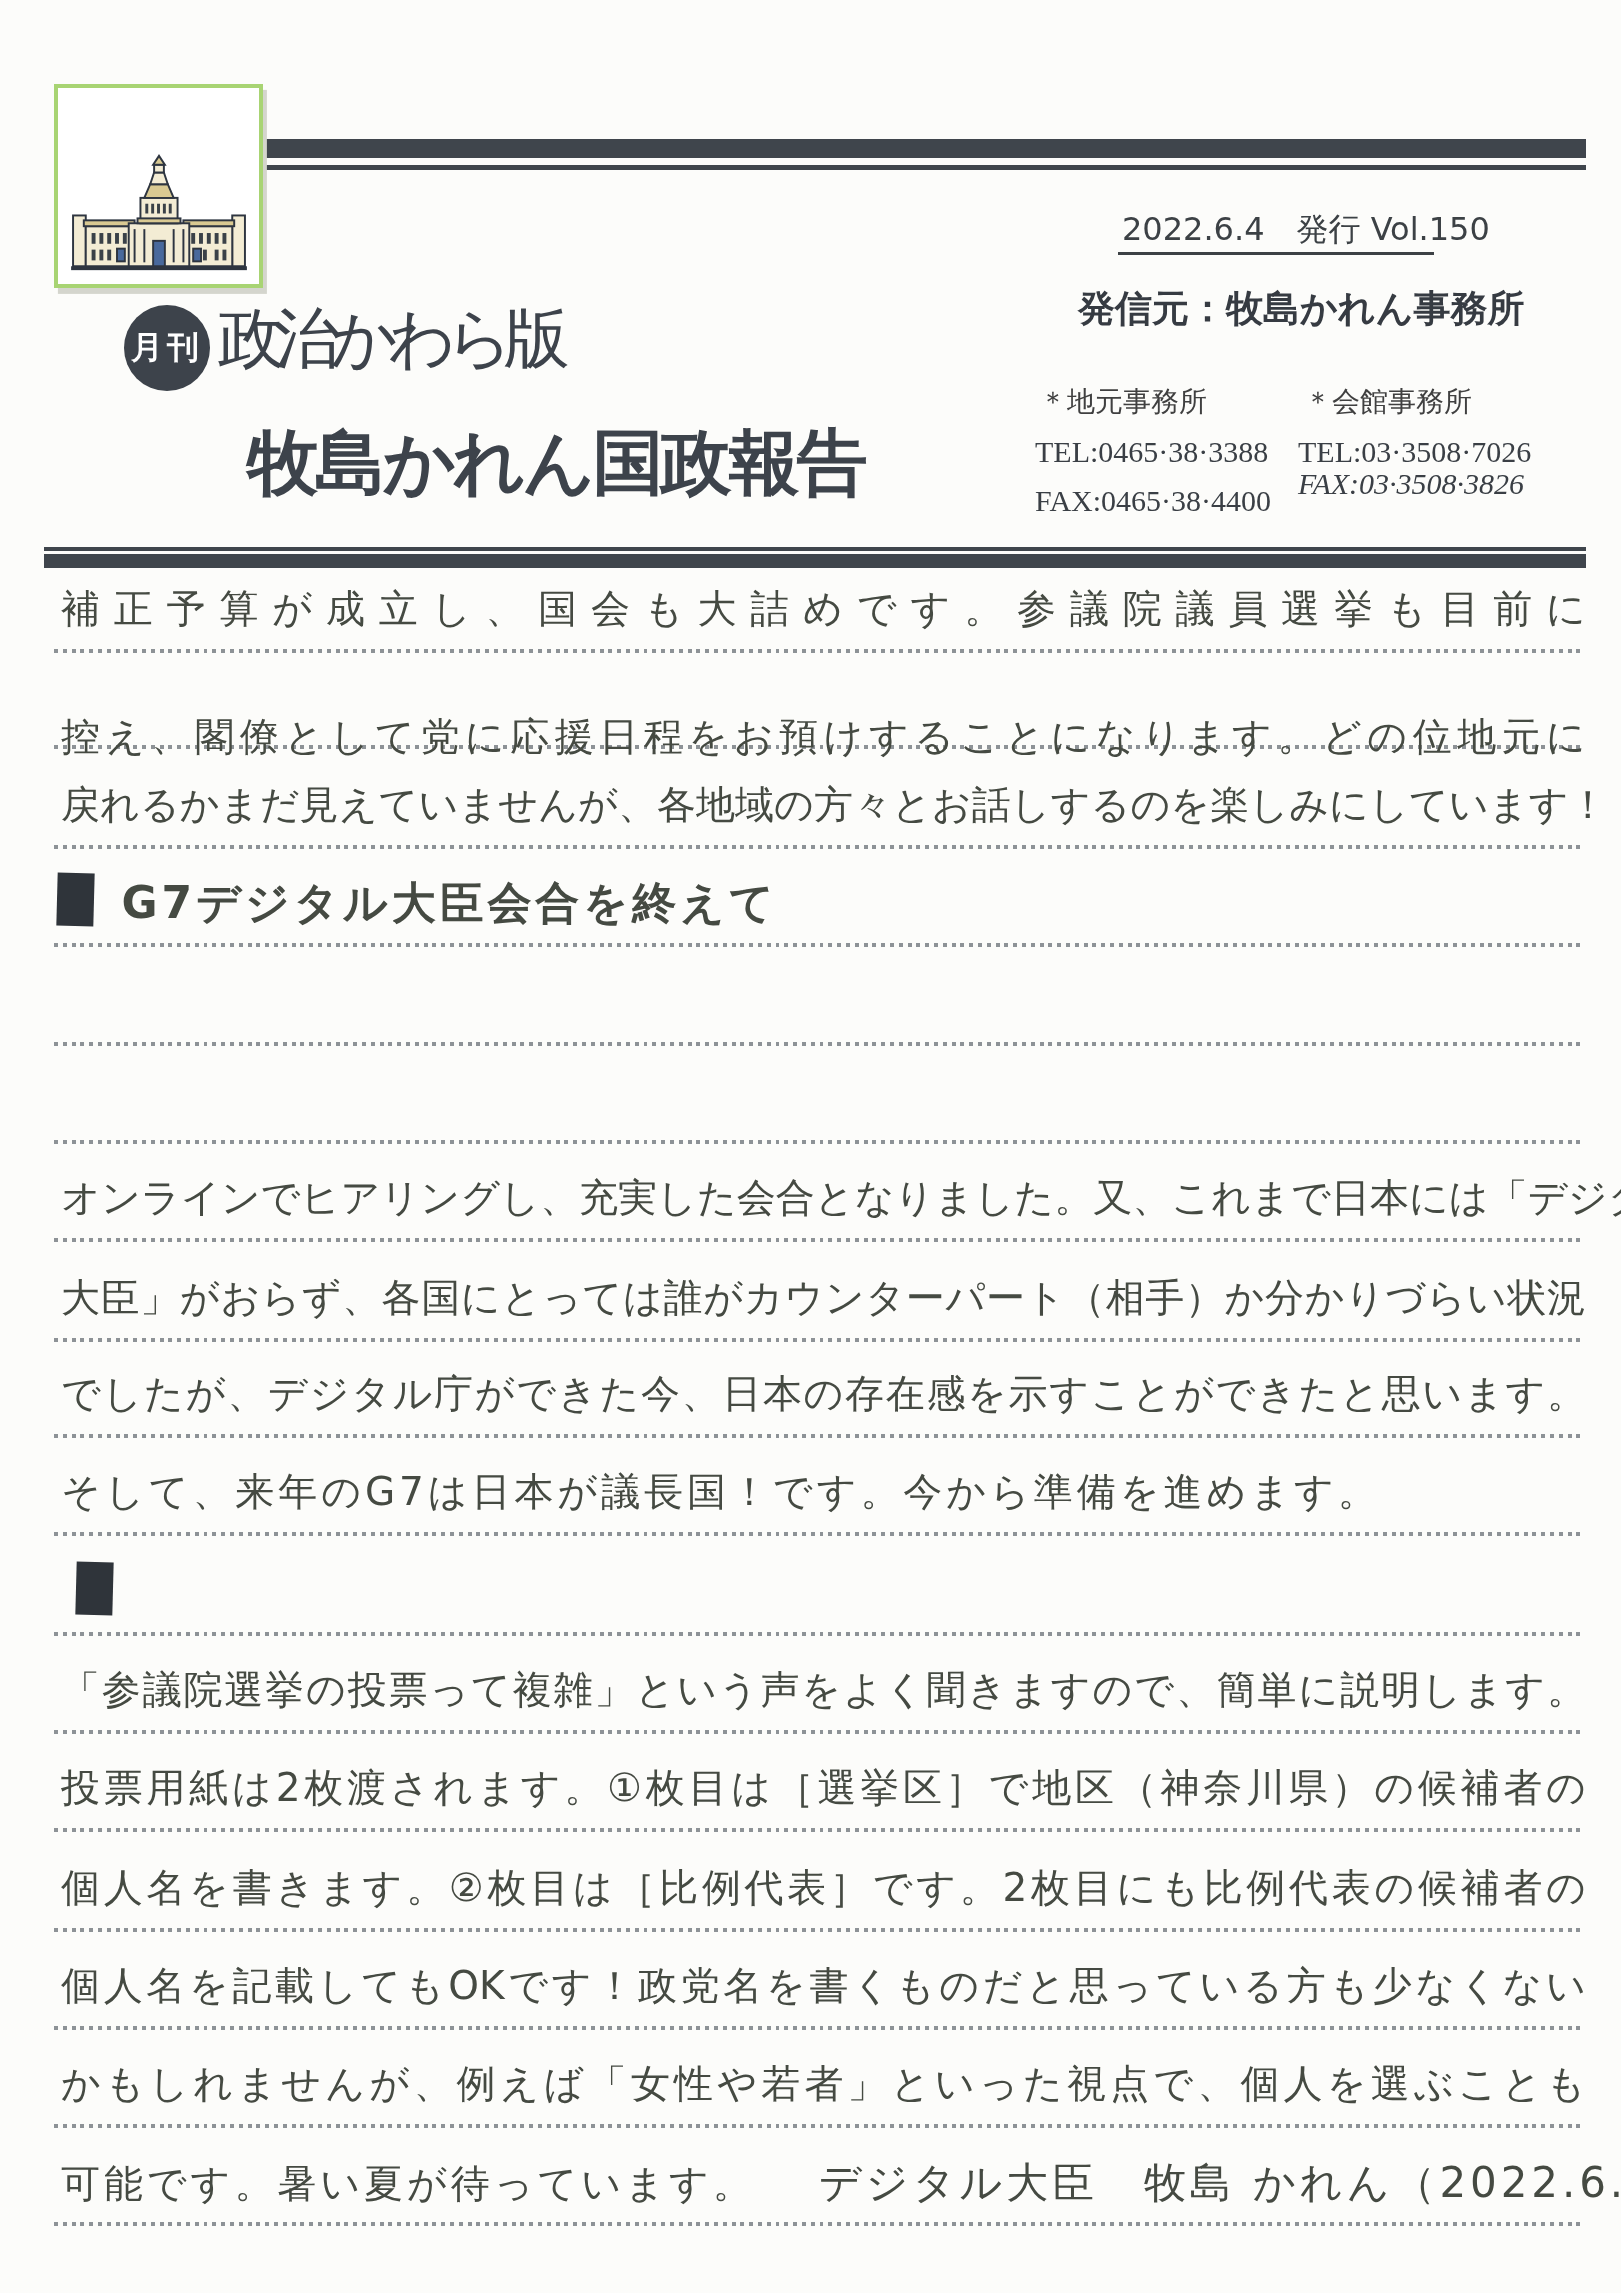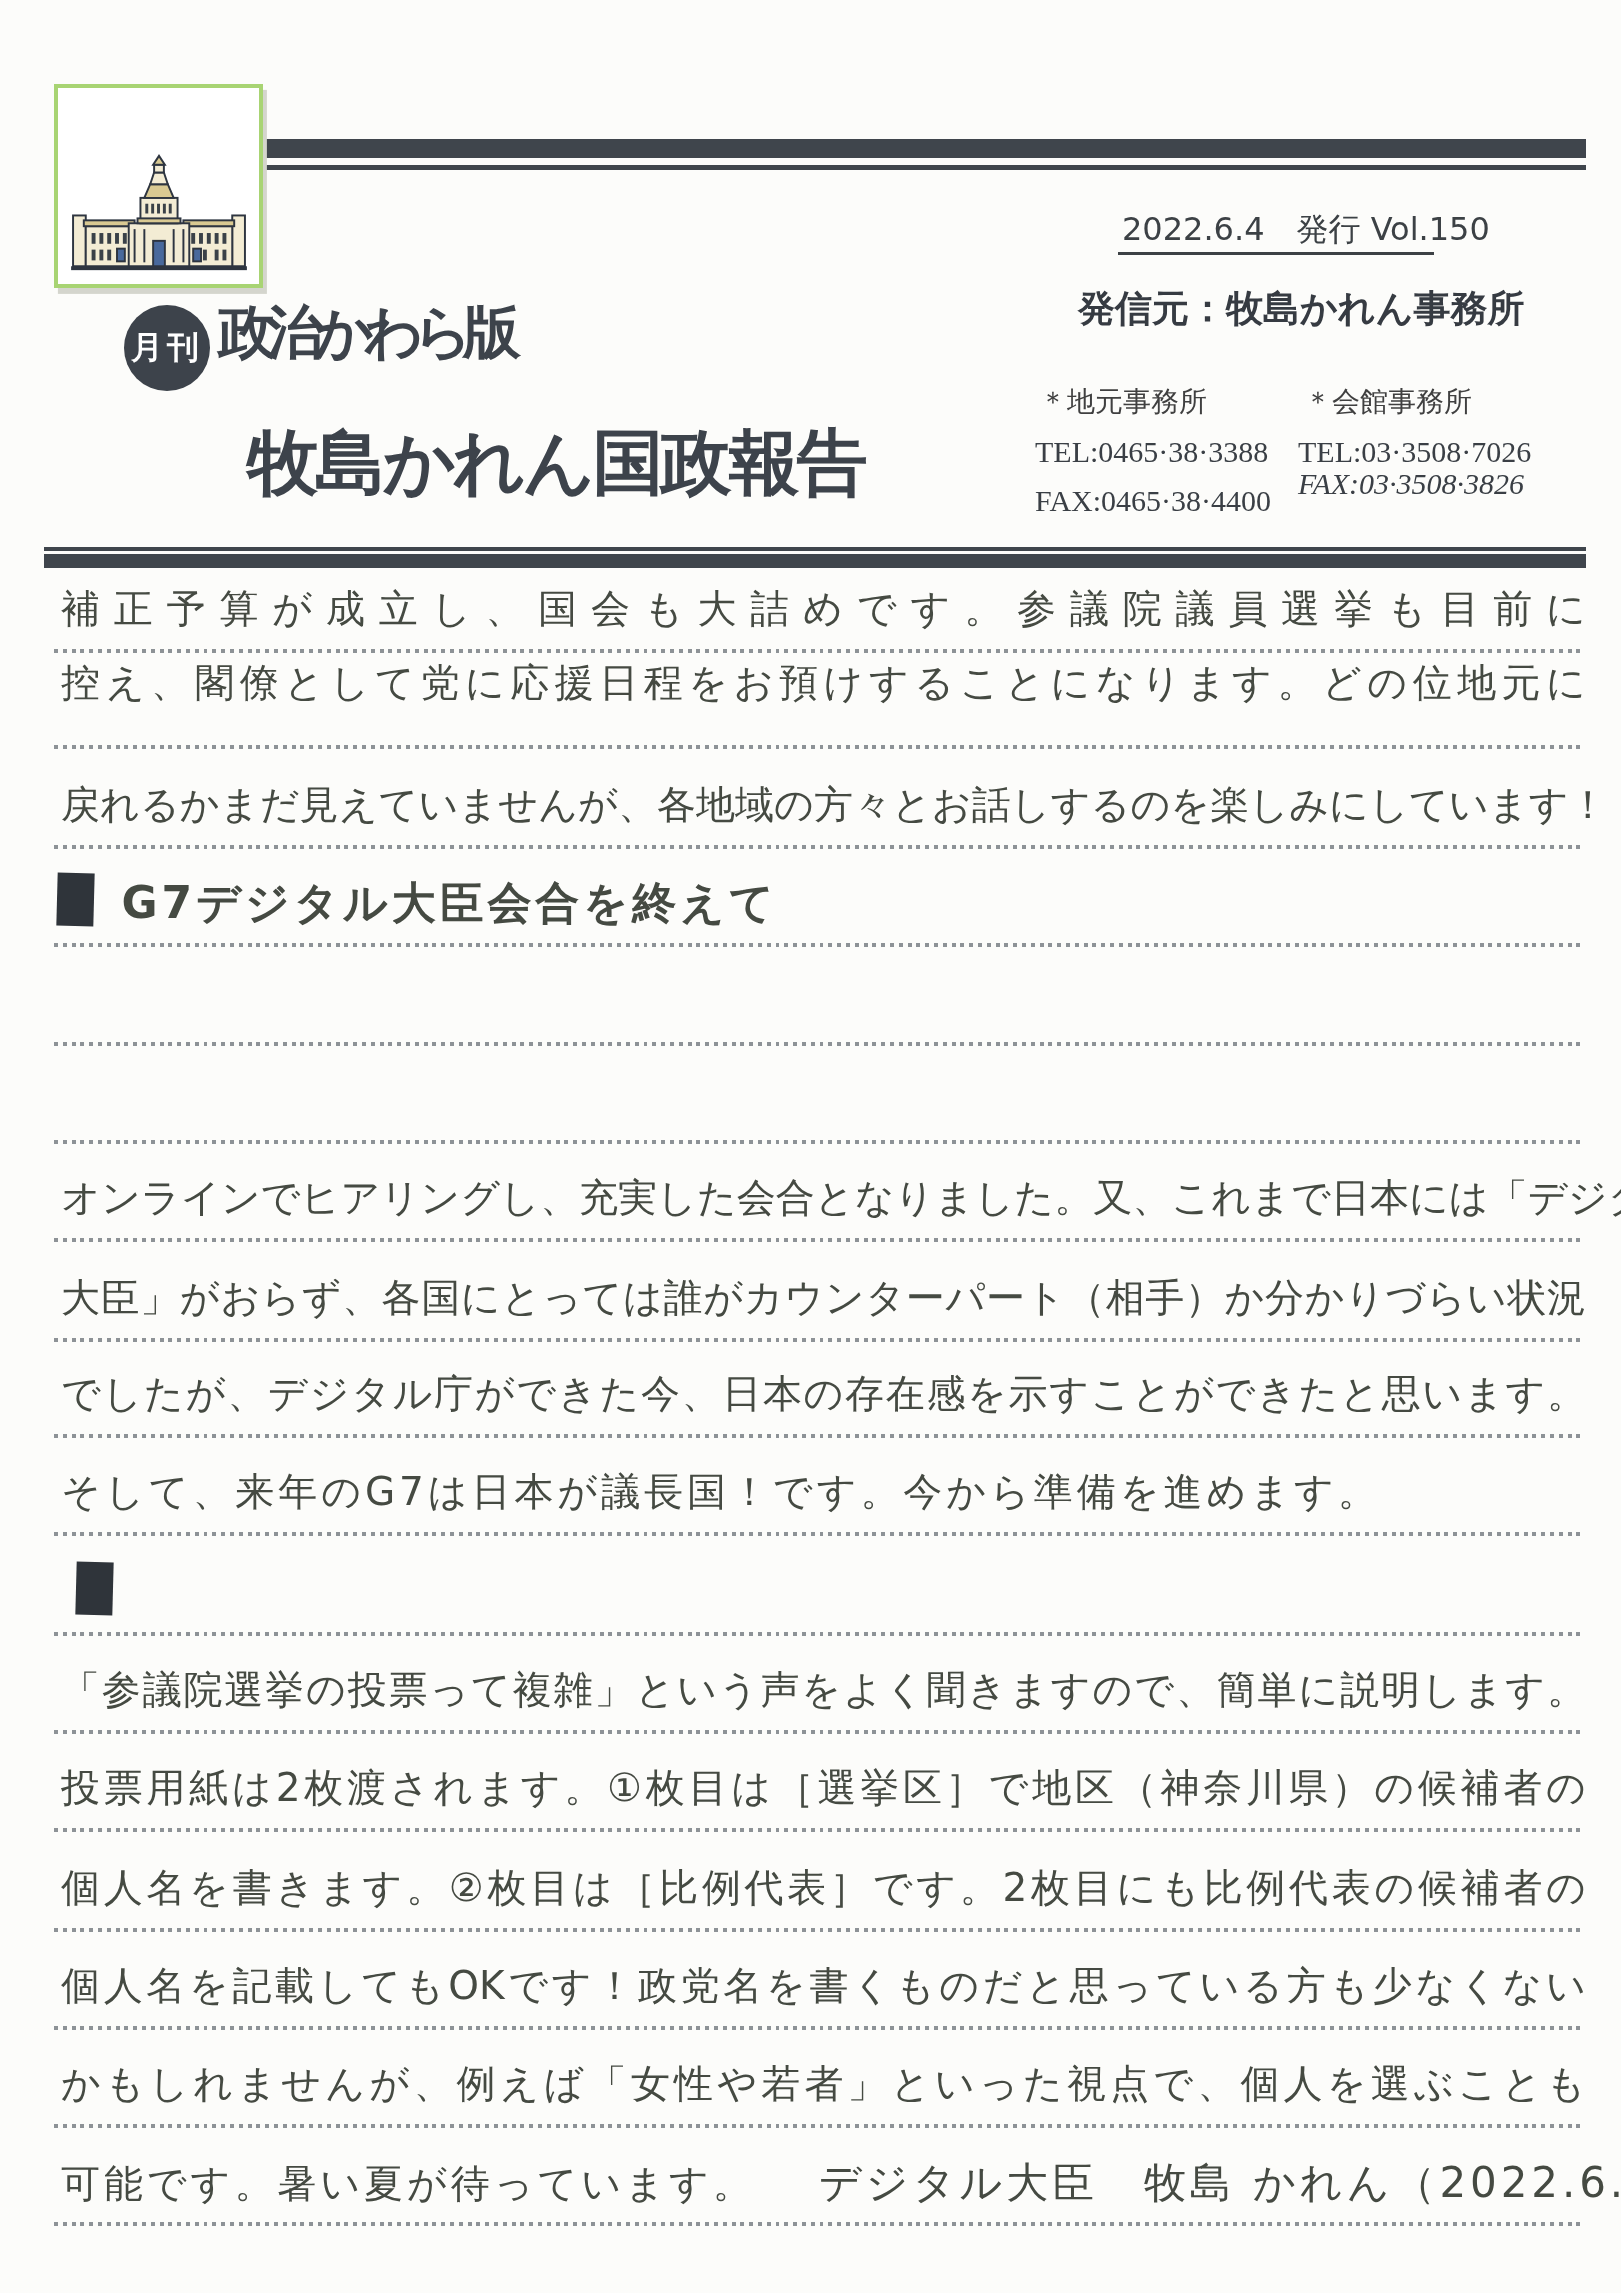--- a/index.html
+++ b/index.html
@@ -7,21 +7,21 @@
         font-family:"DejaVu Sans",sans-serif;overflow:hidden;}
 
   
   .logo-box{position:absolute;left:54px;top:84px;width:209px;height:204px;background:#ffffff;
             border:4.9px solid var(--green,#a8d473);box-shadow:3.9px 5.9px 0 #d4d5cd;box-sizing:border-box;
             display:flex;align-items:flex-end;justify-content:center;padding-bottom:7.8px;}
   .bar{background:var(--bar,#3f454c);position:absolute;}
   .badge{position:absolute;left:124px;top:305px;width:86px;height:86px;border-radius:50%;
          background:var(--title,#3d434b);color:#fff;display:flex;align-items:center;justify-content:center;
          font-size:32px;font-weight:bold;letter-spacing:3.9px;}
-  .title1{position:absolute;left:218px;top:294px;font-size:58px;font-weight:700;
+  .title1{position:absolute;left:218px;top:294px;font-size:66px;font-weight:400;
           letter-spacing:-9.8px;color:var(--title,#3d434b);white-space:nowrap;}
   .title2{position:absolute;left:247px;top:416px;font-size:71px;font-weight:900;
           letter-spacing:-2.9px;color:var(--title,#3d434b);white-space:nowrap;}
 
   
   .serif{font-family:"Liberation Serif",serif;}
   .date{position:absolute;left:1122px;top:208px;font-size:32px;color:#3c4145;white-space:nowrap;}
   .date-underline{position:absolute;left:1118px;top:252px;width:316px;height:2.9px;background:#3c4145;}
   .sender{position:absolute;left:1078px;top:284px;font-size:37px;font-weight:bold;color:#363b42;white-space:nowrap;}
   .office{position:absolute;font-size:28px;color:#404040;white-space:nowrap;}
@@ -142,21 +142,21 @@
   <div class="rule" style="top:1532px"></div>
   <div class="rule" style="top:1632px"></div>
   <div class="rule" style="top:1730px"></div>
   <div class="rule" style="top:1828px"></div>
   <div class="rule" style="top:1928px"></div>
   <div class="rule" style="top:2026px"></div>
   <div class="rule" style="top:2124px"></div>
   <div class="rule" style="top:2222px"></div>
 
   <div class="hand" style="top:574px">補正予算が成立し、国会も大詰めです。参議院議員選挙も目前に</div>
-  <div class="hand" style="top:648px">控え、閣僚として党に応援日程をお預けすることになります。どの位地元に</div>
+  <div class="hand" style="top:702px">控え、閣僚として党に応援日程をお預けすることになります。どの位地元に</div>
   <div class="hand" style="top:770px">戻れるかまだ見えていませんが、各地域の方々とお話しするのを楽しみにしています！</div>
 
   <div class="heading" style="left:57px;top:868px">
     <span class="sq"></span><span>G7デジタル大臣会合を終えて</span>
   </div>
 
   <div class="hand" style="top:1163px">オンラインでヒアリングし、充実した会合となりました。又、これまで日本には「デジタル</div>
   <div class="hand" style="top:1263px">大臣」がおらず、各国にとっては誰がカウンターパート（相手）か分かりづらい状況</div>
   <div class="hand" style="top:1359px">でしたが、デジタル庁ができた今、日本の存在感を示すことができたと思います。</div>
   <div class="hand short" style="top:1457px">そして、来年のG7は日本が議長国！です。今から準備を進めます。</div>

